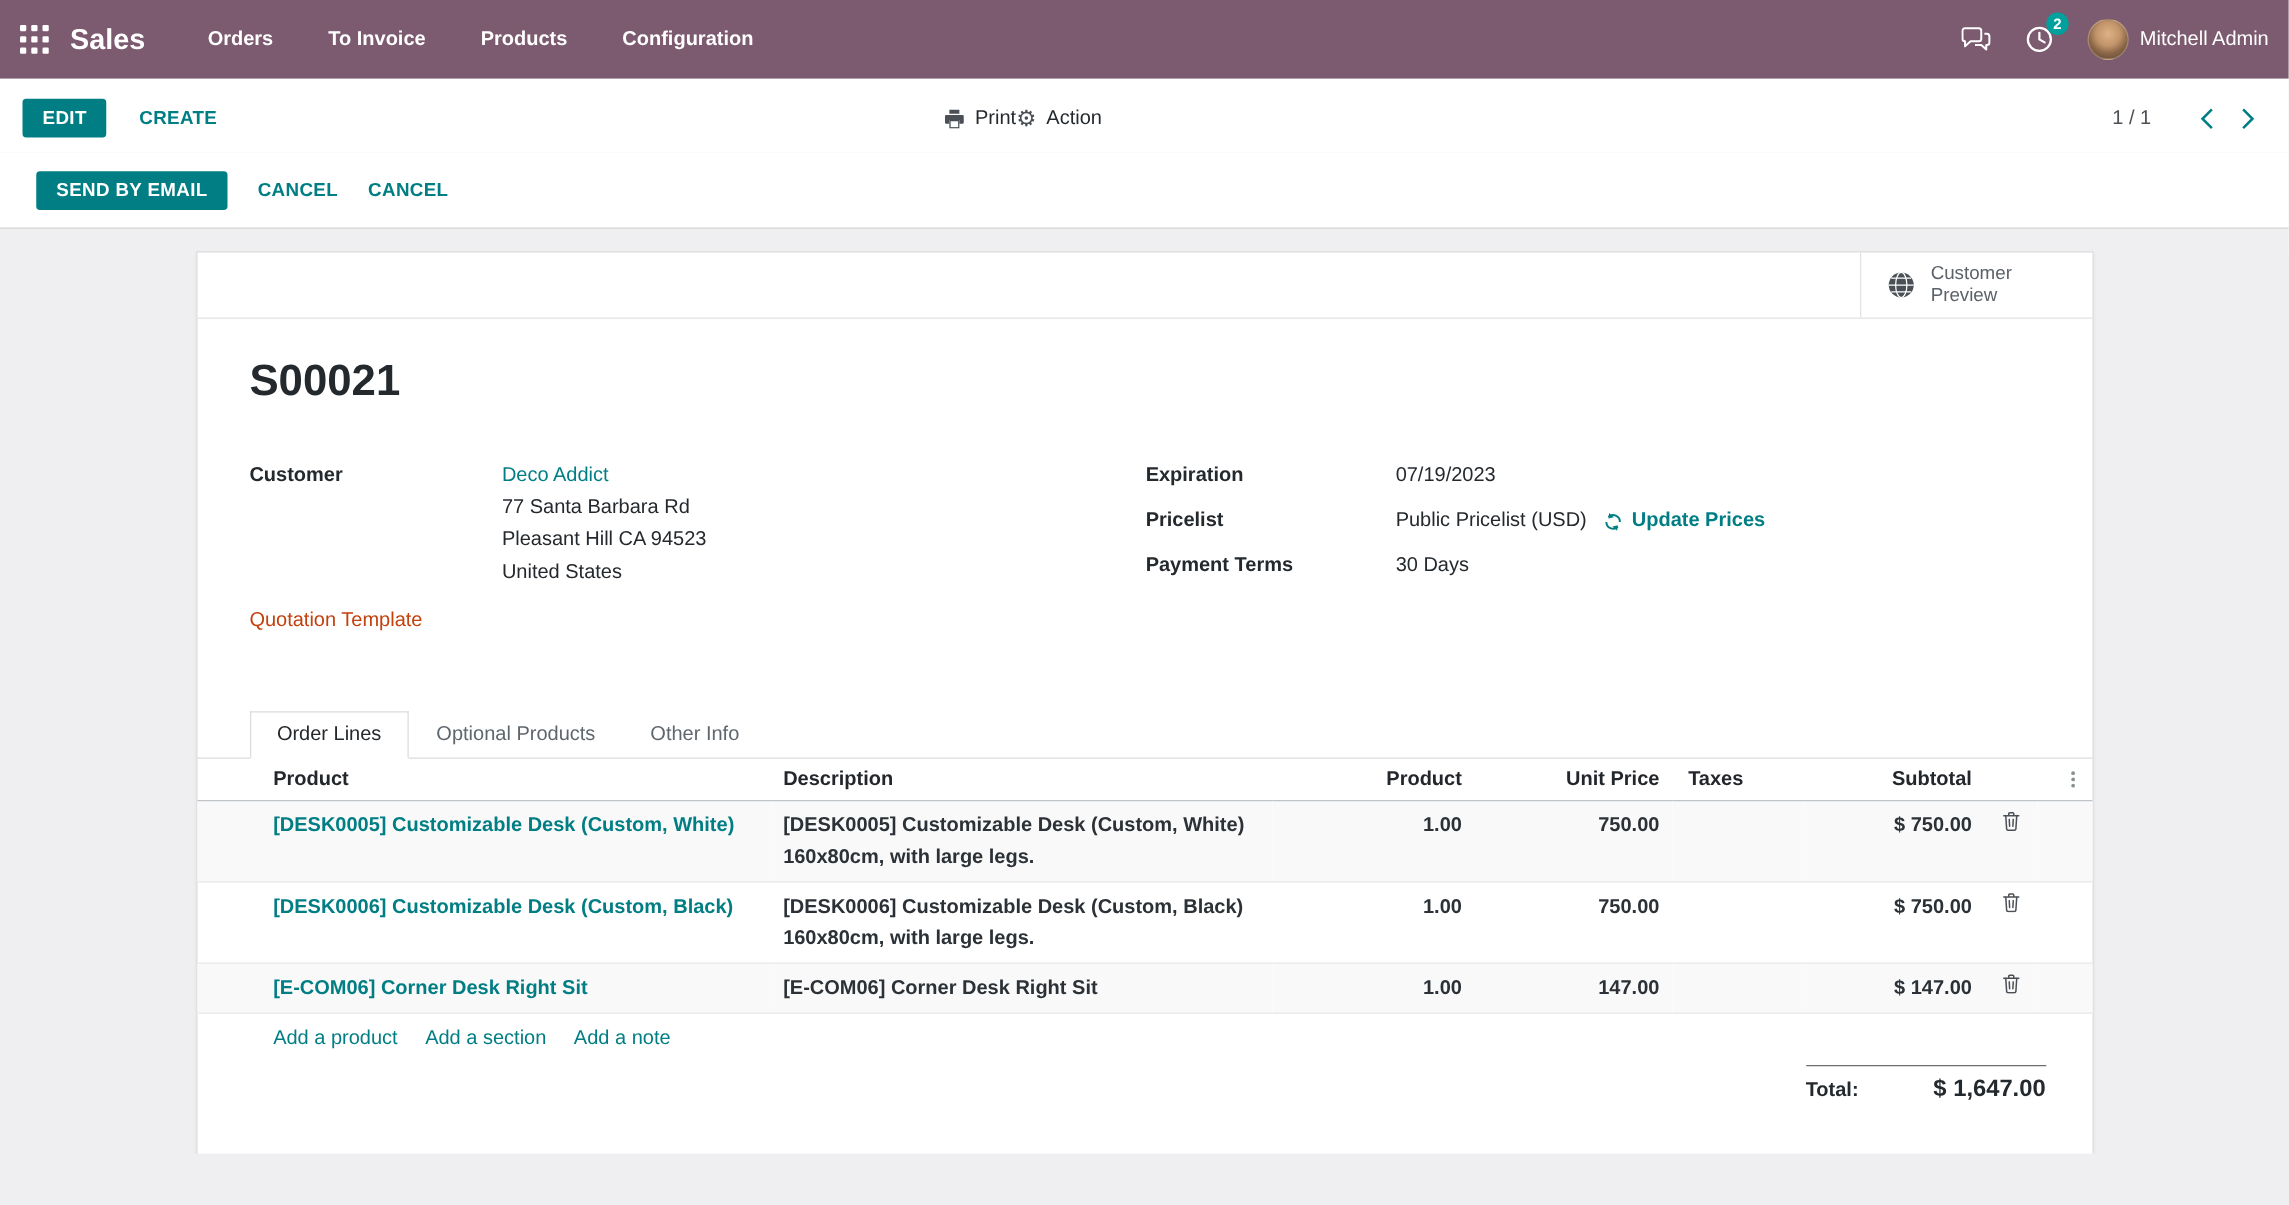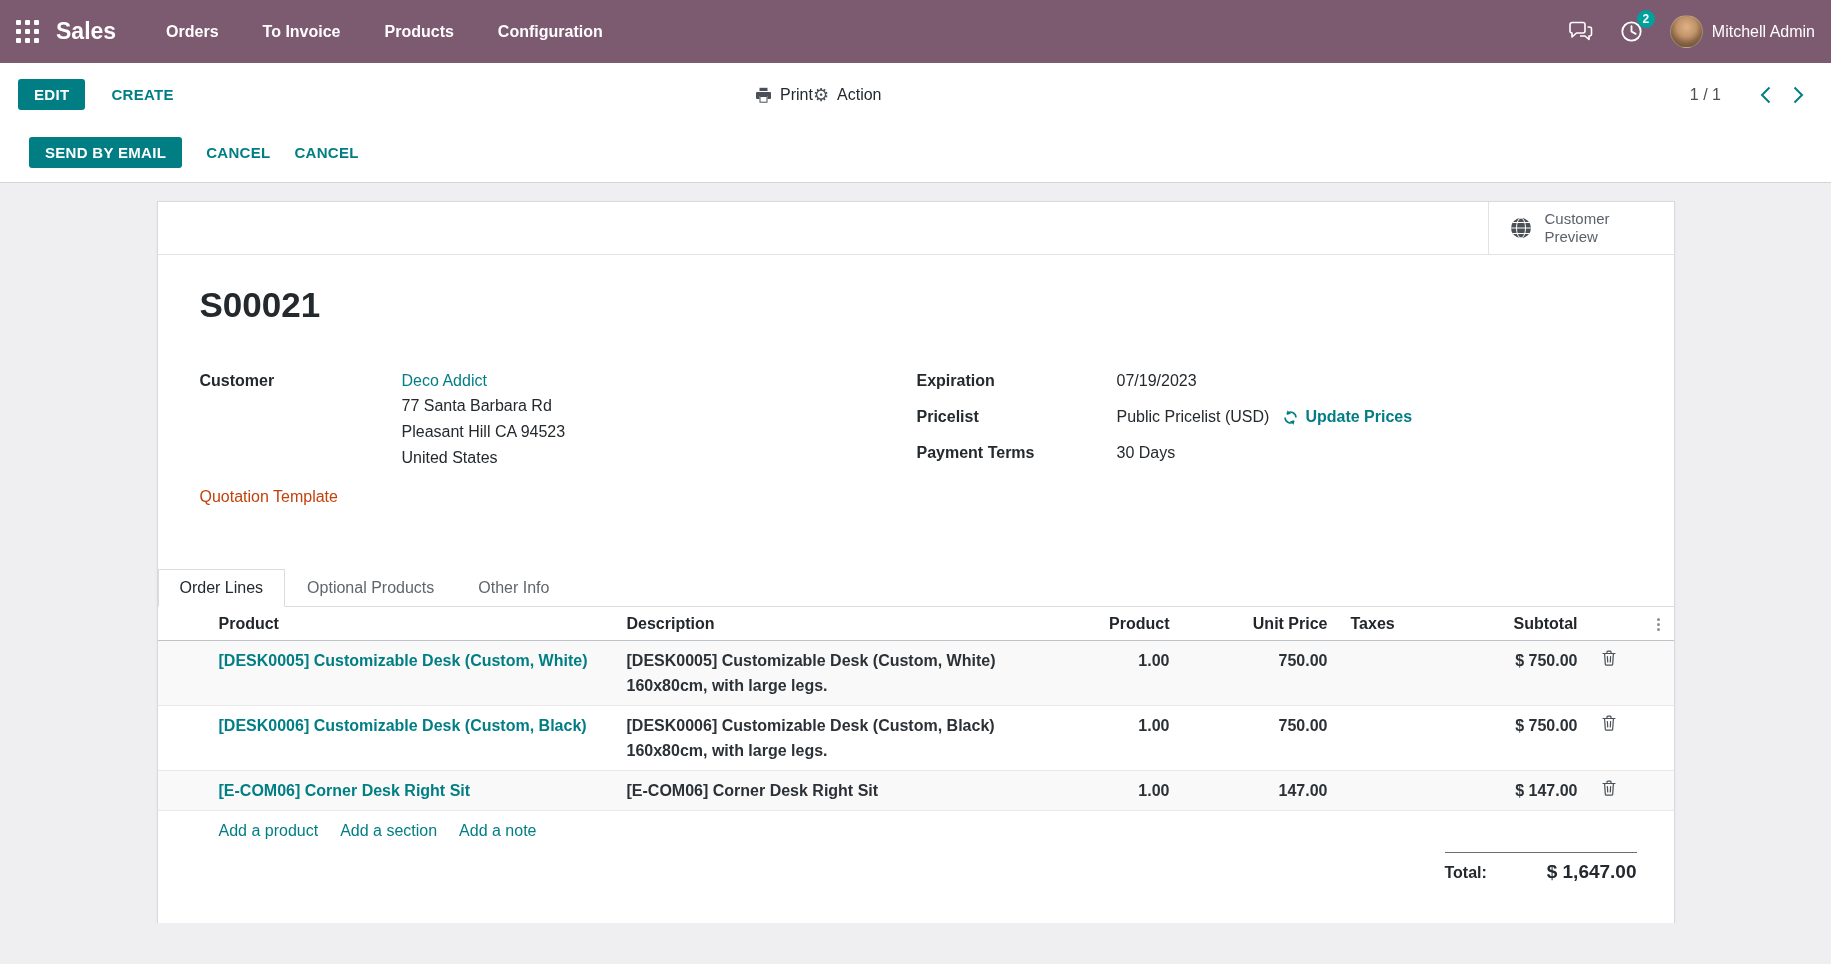--- a/index.html
+++ b/index.html
@@ -81,21 +81,21 @@
   .link{color:var(--accent);}
   .muted-label{color:#c2410c;font-weight:400;}
   .qt-row{margin-top:14px;}
   .pricelist-line{display:flex;align-items:center;}
   .update-prices{display:inline-flex;align-items:center;gap:7px;margin-left:14px;color:var(--accent);font-weight:700;font-size:16px;}
   .refresh-svg path{fill:none;stroke:var(--accent);stroke-width:1.7;}
   .refresh-svg polygon{fill:var(--accent);}
 
   
   .notebook{margin-top:48px;}
-  .tabs{display:flex;border-bottom:1px solid #dcdcdc;}
+  .tabs{display:flex;padding-left:42px;border-bottom:1px solid #dcdcdc;}
   .tab{font-size:16px;color:#5f666d;padding:9px 21px;border:1px solid transparent;margin-bottom:-1px;}
   .tab.active{background:#fff;color:#24292e;border-color:#dcdcdc #dcdcdc #fff;}
   table{width:100%;border-collapse:collapse;table-layout:fixed;font-size:16px;}
   thead th{font-weight:700;color:#23272b;text-align:left;padding:8px 10px 7px 0;border-bottom:1px solid #bfc4c8;white-space:nowrap;}
   th.c-product,td.c-product{padding-left:61px;}
   th.c-desc,td.c-desc{padding-left:10px;}
   .num{text-align:right;padding-right:10px;}
   th.c-taxes,td.c-taxes{padding-left:13px;}
   tbody td{padding:7px 10px 7px 0;vertical-align:top;line-height:25px;color:#2b3136;font-weight:bold;}
   tbody tr{border-top:1px solid #e8e8e8;}

